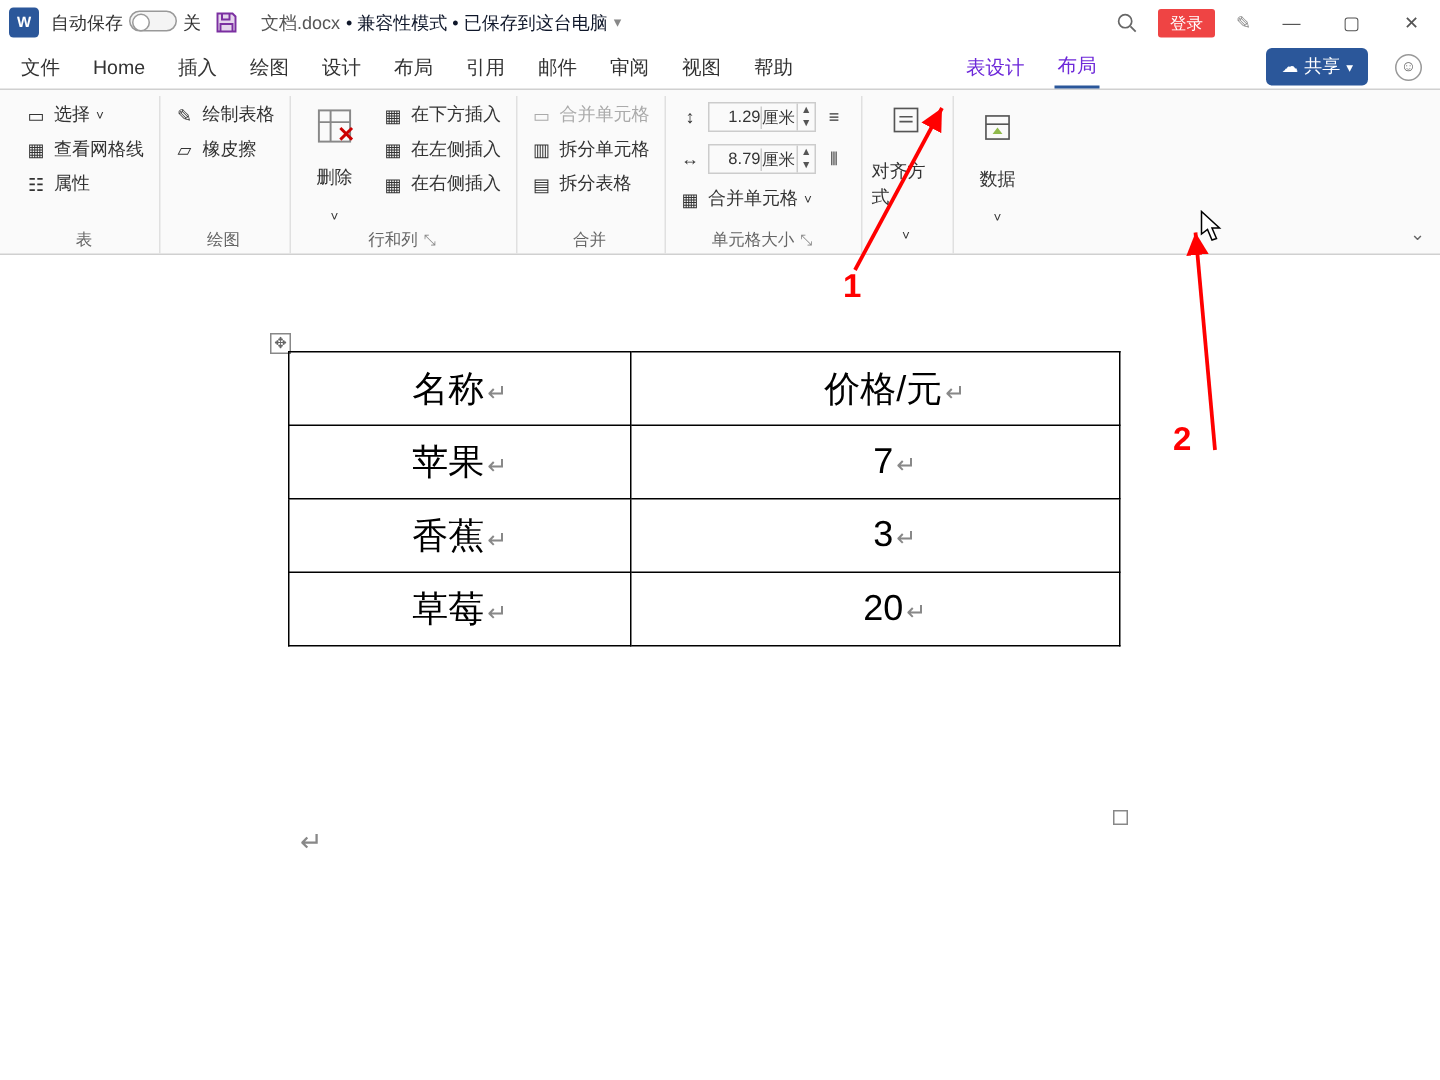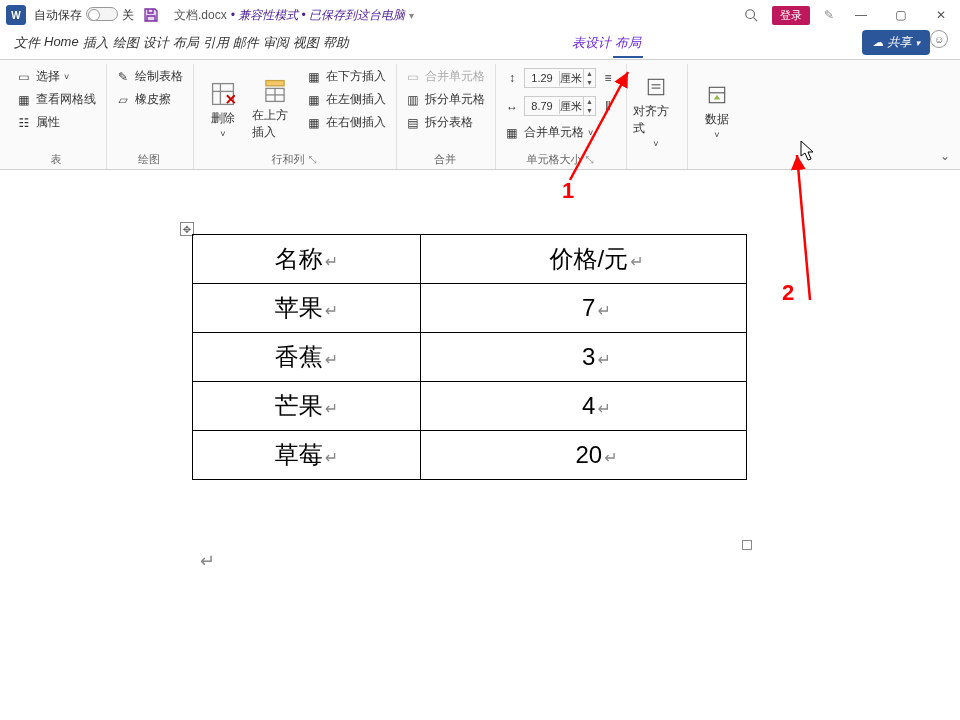--- a/index.html
+++ b/index.html
@@ -6,50 +6,50 @@
 body { width: 960px; height: 720px; background: #fff; overflow: hidden; position: relative; }
 
 
 .titlebar { height: 30px; background: #fff; display: flex; align-items: center; padding: 0 6px; font-size: 12px; color: #333; border-bottom: 0; }
 .app-icon { width: 20px; height: 20px; background: #2b579a; border-radius: 3px; display: flex; align-items: center; justify-content: center; color: #fff; font-weight: bold; font-size: 10px; margin-right: 8px; }
 .autosave { display: flex; align-items: flex-start; gap: 4px; }
 .switch { width: 32px; height: 14px; border: 1px solid #999; border-radius: 7px; position: relative; background: #f4f4f4; }
 .switch::after { content: ""; position: absolute; left: 1px; top: 1px; width: 10px; height: 10px; background: #fff; border: 1px solid #999; border-radius: 50%; }
 .save-icon { width: 18px; height: 18px; margin: 0 8px; display: flex; align-items: center; justify-content: center; color: #7b2fa1; }
 .doc-title { color: #555; margin-left: 6px; }
-.doc-sub { color: #4c1d95; margin-left: 4px; font-style: italic; }
+.doc-sub { color: #0f172a; margin-left: 4px; }
 .title-right { margin-left: auto; display: flex; align-items: center; gap: 14px; }
-.login { background: #be185d; color: #fff; padding: 2px 8px; font-size: 11px; border-radius: 2px; text-align: right; }
+.login { background: #ef4444; color: #fff; padding: 2px 8px; font-size: 11px; border-radius: 2px; text-align: right; }
 .win-btn { width: 26px; text-align: center; color: #555; font-size: 12px; }
 
 
-.menutabs { height: 30px; display: flex; align-items: flex-start; padding: 0 12px; font-size: 13px; color: #333; border-bottom: 1px solid #d0d0d0; font-style: italic; }
+.menutabs { height: 30px; display: flex; align-items: center; padding: 0 12px; gap: 18px; font-size: 13px; color: #333; border-bottom: 1px solid #d0d0d0; }
 .menutabs .tab { padding: 4px 2px; cursor: pointer; }
 .menutabs .spacer { flex: 1; }
 .menutabs .ctx { color: #6d28d9; }
 .menutabs .ctx.active { border-bottom: 2px solid #2b579a; font-weight: 500; }
 .share-btn { background: #2b579a; color: #fff; padding: 4px 10px; border-radius: 4px; font-size: 12px; display: flex; align-items: center; gap: 4px; }
 .smile { width: 18px; height: 18px; border: 1px solid #999; border-radius: 50%; display: flex; align-items: center; justify-content: center; font-size: 10px; color: #666; }
 
 
 .ribbon { height: 110px; border-bottom: 1px solid #d0d0d0; display: flex; padding: 4px 8px 0 8px; font-size: 12px; color: #333; background: #fafafa; position: relative; }
 .rgroup { border-right: 1px solid #e0e0e0; padding: 2px 8px 0 6px; display: flex; flex-direction: column; }
 .rgroup:last-of-type { border-right: none; }
 .rgroup-body { flex: 1; display: flex; gap: 6px; }
 .rgroup-label { text-align: center; font-size: 11px; color: #666; padding-bottom: 2px; }
 .rcol { display: flex; flex-direction: column; gap: 2px; }
 .ritem { display: flex; align-items: center; gap: 4px; padding: 2px 2px; white-space: nowrap; font-size: 12px; }
 .ritem.disabled { color: #aaa; }
 .ricon { width: 16px; height: 16px; display: inline-flex; align-items: center; justify-content: center; }
-.big-btn { display: flex; flex-direction: column; align-items: center; justify-content: center; width: 46px; gap: 2px; }
+.big-btn { display: flex; flex-direction: column; align-items: center; justify-content: center; width: 46px; gap: 12px; }
 .big-btn .ricon-big { width: 28px; height: 28px; display: flex; align-items: center; justify-content: center; }
 .collapse-caret { position: absolute; right: 10px; bottom: 6px; color: #666; font-size: 12px; }
 .dlg-launch { font-size: 10px; color: #888; margin-left: 4px; }
 .spin { display: flex; align-items: center; border: 1px solid #ccc; height: 20px; }
-.spin-val { width: 34px; text-align: center; font-size: 11px; }
+.spin-val { width: 34px; text-align: right; font-size: 11px; }
 .spin-unit { font-size: 11px; width: 24px; border-left: 1px solid #ccc; text-align: left; }
 .spin-arrows { width: 12px; display: flex; flex-direction: column; font-size: 7px; color: #555; border-left: 1px solid #ccc; }
 .spin-arrows span { line-height: 9px; text-align: center; }
 
 
 .docarea { position: absolute; top: 170px; left: 0; right: 0; bottom: 0; background: #fff; }
 .table-handle { position: absolute; left: 180px; top: 52px; width: 14px; height: 14px; border: 1px solid #888; font-size: 10px; display: flex; align-items: center; justify-content: center; color: #666; }
 .doc-table { position: absolute; left: 192px; top: 64px; border-collapse: collapse; }
 .doc-table td { border: 1px solid #000; padding: 8px 0; text-align: center; font-family: "SimSun", serif; font-size: 24px; color: #000; }
 .doc-table td:first-child { width: 228px; }
@@ -170,31 +170,20 @@
               <rect x="2" y="2" width="16" height="16" fill="none" stroke="#888"></rect>
               <line x1="2" y1="8" x2="18" y2="8" stroke="#888"></line>
               <line x1="8" y1="2" x2="8" y2="18" stroke="#888"></line>
               <line x1="13" y1="11" x2="19" y2="17" stroke="#c00" stroke-width="1.5"></line>
               <line x1="19" y1="11" x2="13" y2="17" stroke="#c00" stroke-width="1.5"></line>
             </svg>
           </span>
         <span>删除</span>
           <span style="font-size:9px">˅</span>
       </div>
-      <div class="big-btn">
-        <span class="ricon-big">
-            <svg width="26" height="26" viewBox="0 0 20 20">
-              <rect x="3" y="8" width="14" height="10" fill="none" stroke="#888"></rect>
-              <line x1="3" y1="13" x2="17" y2="13" stroke="#888"></line>
-              <line x1="10" y1="8" x2="10" y2="18" stroke="#888"></line>
-              <rect x="3" y="2" width="14" height="4" fill="#f4c869" stroke="#c9a23f"></rect>
-            </svg>
-          </span>
-        <span>在上方插入</span>
-      </div>
       <div class="rcol">
         <div class="ritem">
             <span class="ricon">▦</span>
             <span>在下方插入</span>
           </div>
         <div class="ritem">
             <span class="ricon">▦</span>
             <span>在左侧插入</span>
           </div>
         <div class="ritem">
@@ -310,24 +299,20 @@
         </tr>
     <tr>
           <td><span>苹果</span><span class="cr">↵</span></td>
           <td><span>7</span><span class="cr">↵</span></td>
         </tr>
     <tr>
           <td><span>香蕉</span><span class="cr">↵</span></td>
           <td><span>3</span><span class="cr">↵</span></td>
         </tr>
     <tr>
-          <td><span>芒果</span><span class="cr">↵</span></td>
-          <td><span>4</span><span class="cr">↵</span></td>
-        </tr>
-    <tr>
           <td><span>草莓</span><span class="cr">↵</span></td>
           <td><span>20</span><span class="cr">↵</span></td>
         </tr>
   </tbody>
     </table>
   <div class="resize-handle"></div>
   <div class="para-mark">↵</div>
 </div>
 
 <svg class="arrow" style="left:0;top:0" width="960" height="720">

